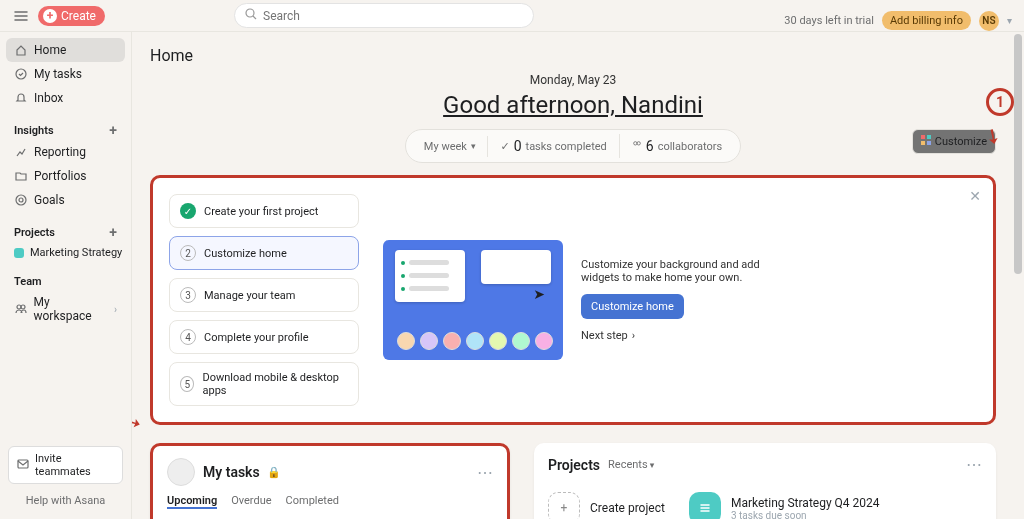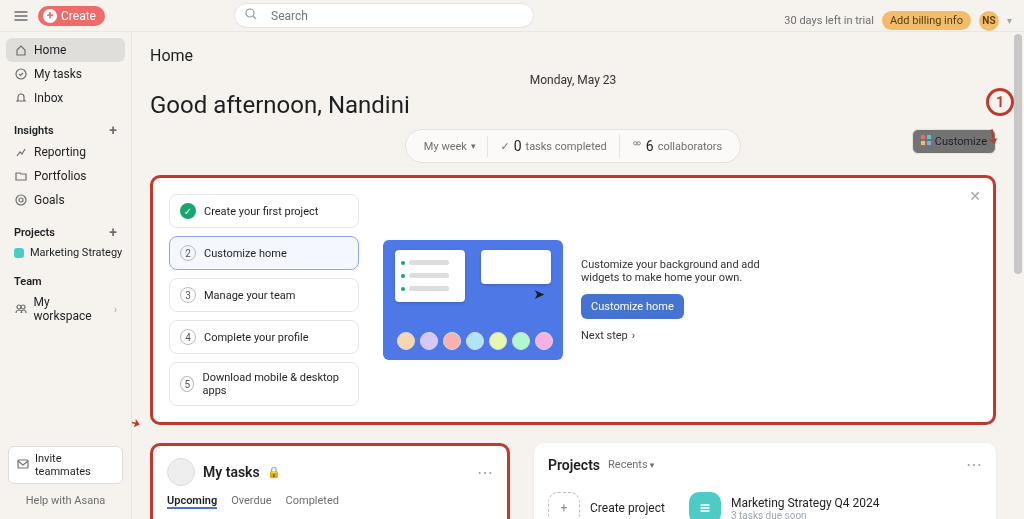--- a/index.html
+++ b/index.html
@@ -5,21 +5,21 @@
 * { box-sizing: border-box; margin: 0; padding: 0; font-family: -apple-system, BlinkMacSystemFont, "Segoe UI", Roboto, sans-serif; }
 body { background: #f6f3ef; width: 1024px; height: 519px; overflow: hidden; font-size: 12px; color: #1e1f21; }
 
 
 .topbar { height: 32px; display: flex; align-items: center; gap: 8px; padding: 0 12px; border-bottom: 1px solid #e8e6e0; background: #f6f3ef; }
 .menu-icon, .icon-btn { width: 18px; height: 18px; display:flex; align-items:center; justify-content:center; color:#6d6e6f;}
 .create-btn { background:#f06a6a; color:#fff; border-radius:14px; padding:3px 9px 3px 5px; display:flex; align-items:center; gap:4px; font-size:12px; cursor:pointer;}
 .create-plus { background:#fff; color:#f06a6a; border-radius:50%; width:14px; height:14px; display:flex; align-items:center; justify-content:center; font-size:12px; font-weight:bold;}
 .search-wrap { margin:0 auto; }
 .search { width:300px; background:#fff; border:1px solid #e3e3e3; border-radius:14px; padding:4px 10px; display:flex; align-items:center; gap:6px; color:#999;}
-.search input { border:none; outline:none; flex:1; font-size:12px; color:#333;margin-left:8px; }
+.search input { border:none; outline:none; flex:1; font-size:12px; color:#333; }
 .topbar-right { display:flex; align-items:center; gap:8px; margin-left:auto;margin-top:10px;}
 .trial { color:#6d6e6f; font-size:11px;}
 .billing-btn { background:#f1bd6c; color:#5a3b05; border-radius:10px; padding:3px 8px; font-size:11px; cursor:pointer;}
 .avatar-top { width:20px; height:20px; border-radius:50%; background:#f1bd6c; color:#5a3b05; display:flex; align-items:center; justify-content:center; font-size:10px; font-weight:600;}
 
 
 .layout { display:flex; height: calc(519px - 32px); }
 .sidebar { width:132px; border-right:1px solid #e8e6e0; background:#f6f3ef; padding:6px 6px 0; display:flex; flex-direction:column; font-size:12px; overflow:hidden;}
 .nav-item { display:flex; align-items:center; gap:6px; padding:5px 8px; border-radius:6px; color:#1e1f21; cursor:pointer;}
 .nav-item.active { background:#e0dedb;}
@@ -31,21 +31,21 @@
 .chev { margin-left:auto; color:#9ca6af; font-size:10px;}
 .sidebar-bottom { margin-top:auto; padding-bottom:8px;}
 .invite-btn { border:1px solid #ddd; background:#fff; border-radius:6px; padding:5px 8px; display:flex; align-items:center; gap:6px; justify-content:center; font-size:11px; cursor:pointer; margin:6px 2px;}
 .help { text-align:center; font-size:11px; color:#6d6e6f; padding:4px;}
 
 
 .main { flex:1; overflow:auto; position:relative; padding: 10px 28px 20px 18px; }
 .scrollbar { position:absolute; right:2px; top:2px; width:8px; height:240px; background:#c7c7c7; border-radius:4px;}
 .page-title { font-size:16px; color:#1e1f21; margin:4px 0 8px 0;}
 .date-line { text-align:center; font-size:12px; color:#333;}
-.greeting { font-size:24px; color:#1e1f21; margin:4px 0 10px;}
+.greeting { text-align:center; font-size:24px; color:#1e1f21; margin:4px 0 10px;text-decoration:underline;}
 .summary-row { display:flex; align-items:center; justify-content:center; gap:0; margin-bottom:12px; position:relative;}
 .summary-pill { display:flex; align-items:center; border:1px solid #e3e1dc; background:#fbfaf8; border-radius:18px; padding:4px 6px;}
 .summary-seg { padding:4px 12px; display:flex; align-items:center; gap:4px; color:#6d6e6f; font-size:11px; border-right:1px solid #e6e4df;}
 .summary-seg:last-child { border-right:none;}
 .big-num { font-size:14px; color:#1e1f21;}
 .customize-top { position:absolute; right:0; top:0; background:#737373; border:1px solid #e3e1dc; border-radius:6px; padding:5px 8px; display:flex; gap:4px; align-items:flex-end; font-size:11px; cursor:pointer;}
 .circle-label { position:absolute; width:28px; height:28px; border:3px solid #c0392b; border-radius:50%; color:#c0392b; font-weight:700; display:flex; align-items:center; justify-content:center; font-size:14px; background:#f6f3ef;}
 .arrow-mark { position:absolute; color:#c0392b; font-size:20px;}
 
 

